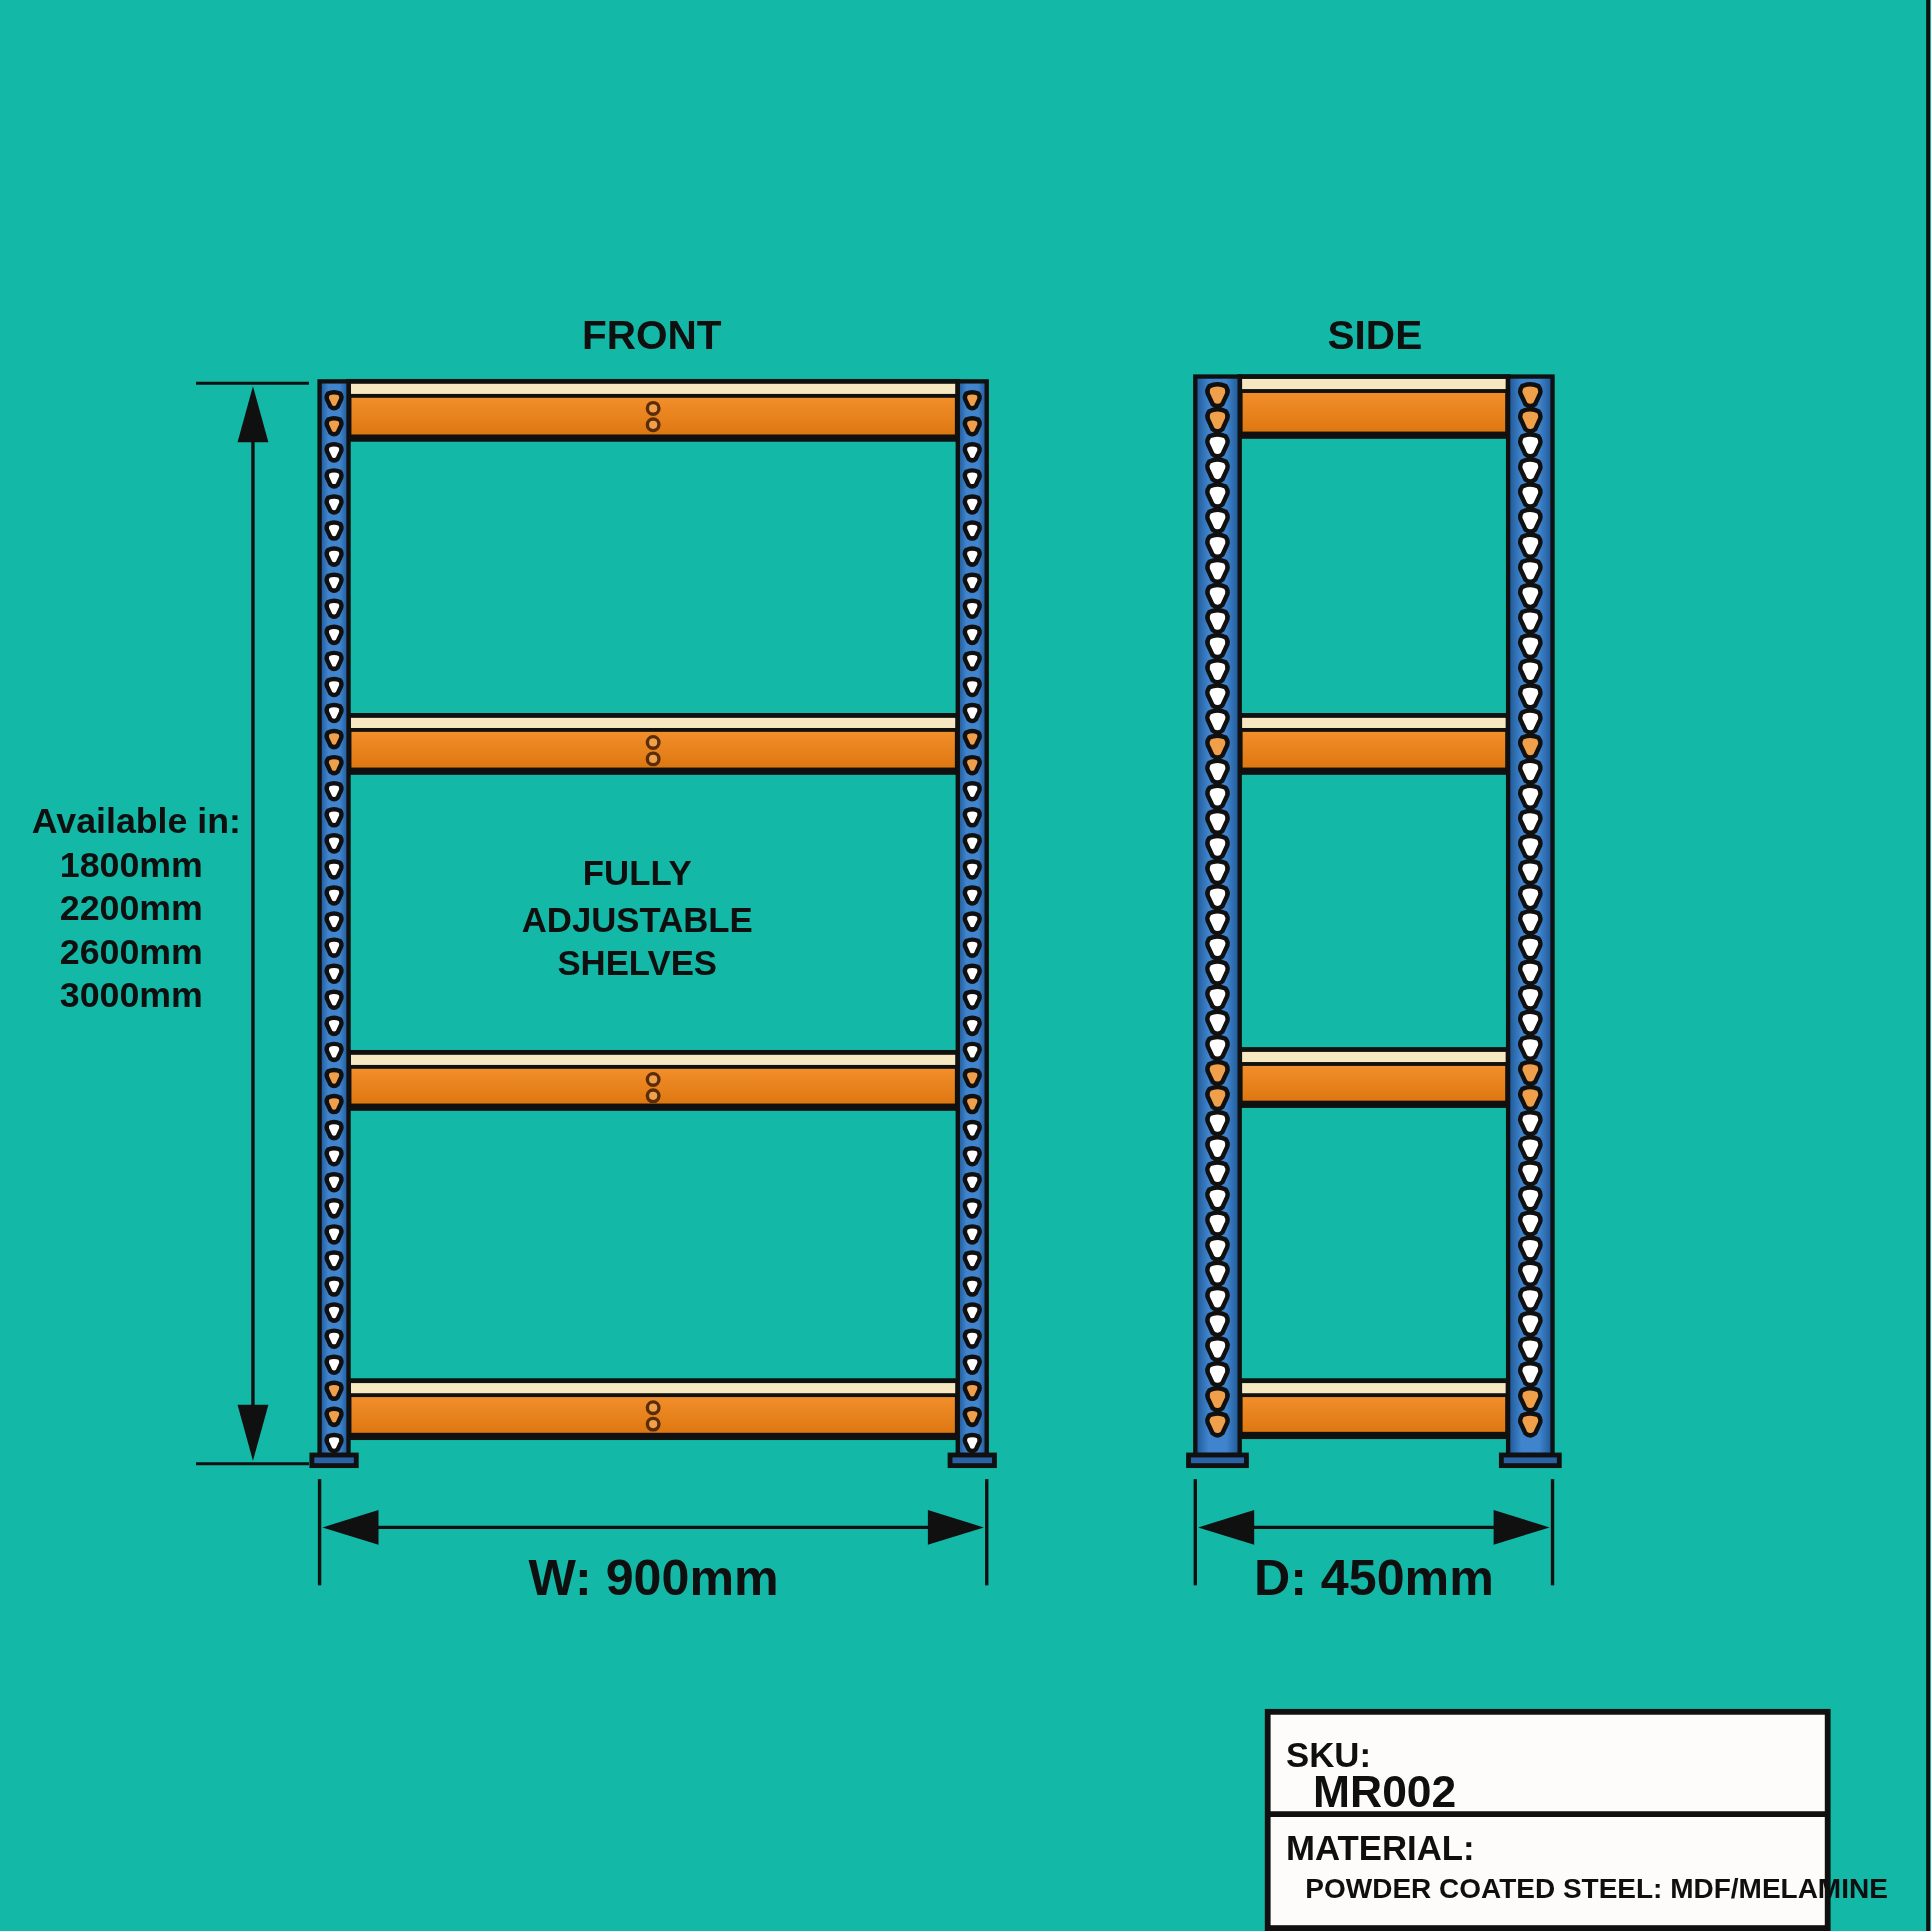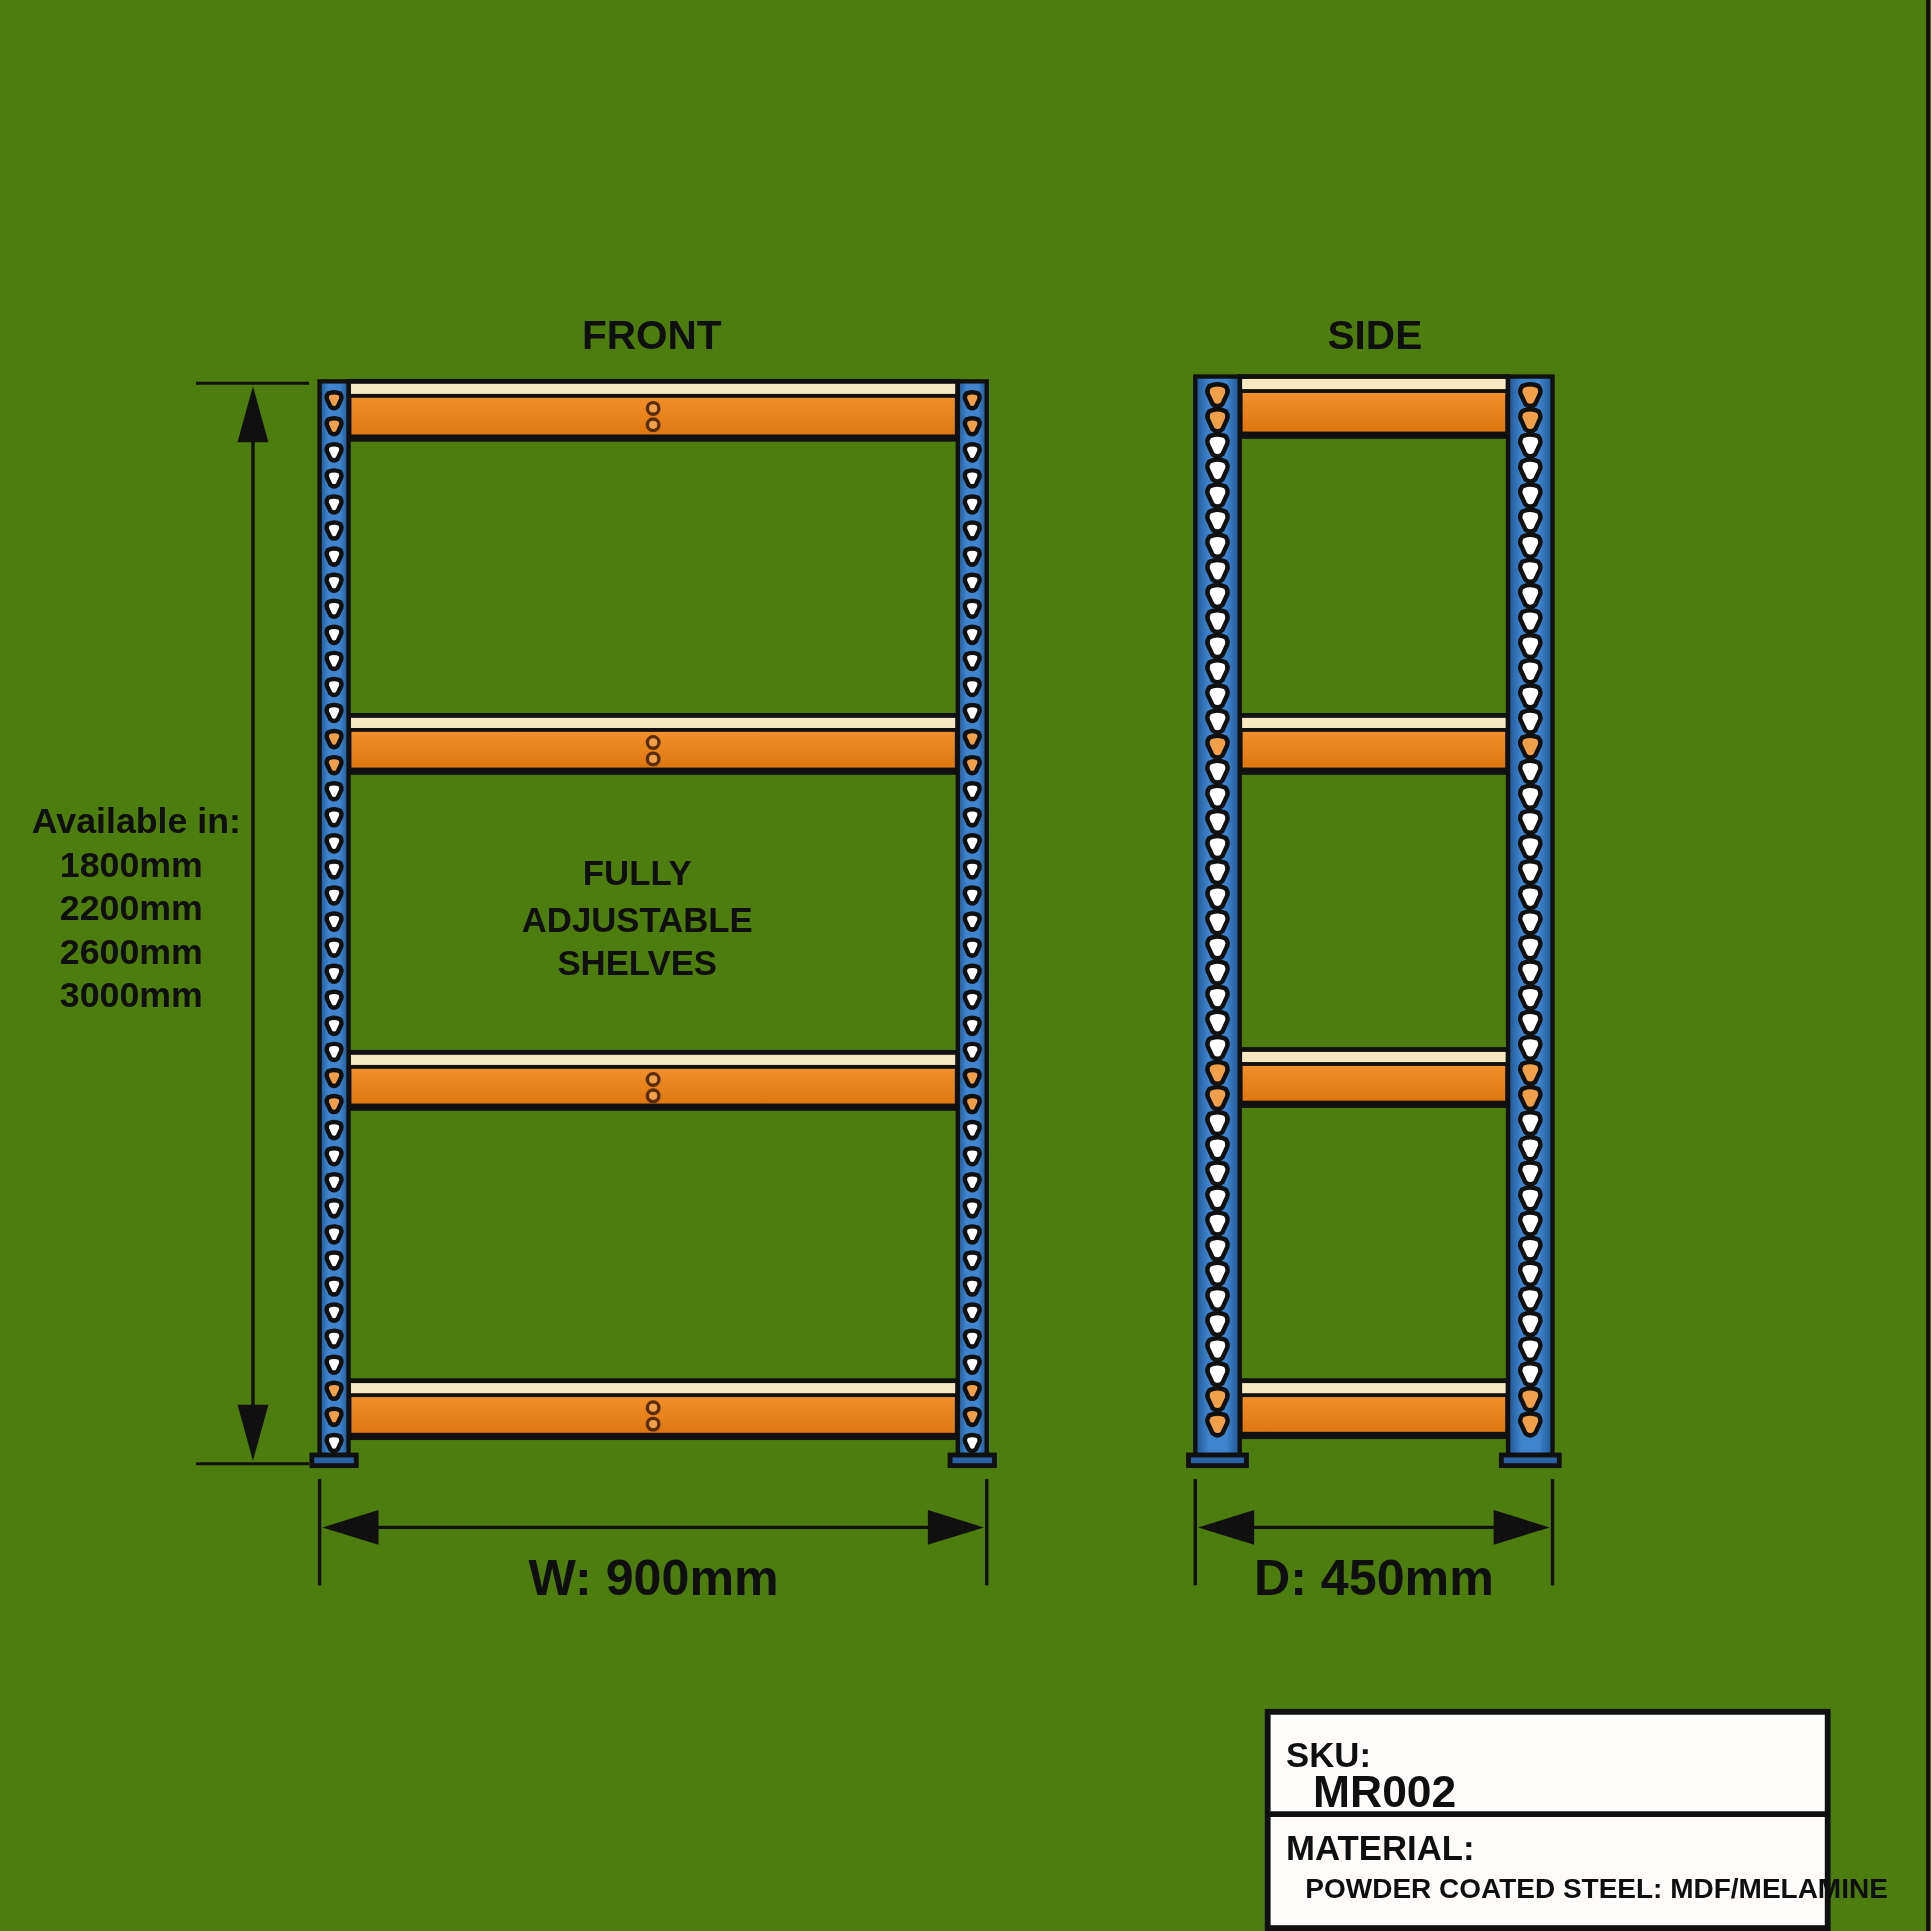--- a/index.html
+++ b/index.html
@@ -1,16 +1,16 @@
 <!DOCTYPE html>
 <html><head>
 <meta charset="utf-8">
 <style>
   html,body{margin:0;padding:0;background:#fdfcfa;}
-  .page{position:relative;width:1931px;height:1931px;background:#4d7c0f;overflow:hidden;}
+  .page{position:relative;width:1931px;height:1931px;background:#14b8a6;overflow:hidden;}
   svg{display:block;}
   text{font-family:"Liberation Sans",sans-serif;font-weight:bold;fill:#0f0f0f;}
 </style>
 </head>
 <body>
 
 <div class="page">
 <svg width="1931" height="1931" viewBox="0 0 2000 2000">
   <defs>
     <linearGradient id="gradBlue" x1="0" y1="0" x2="1" y2="0">

